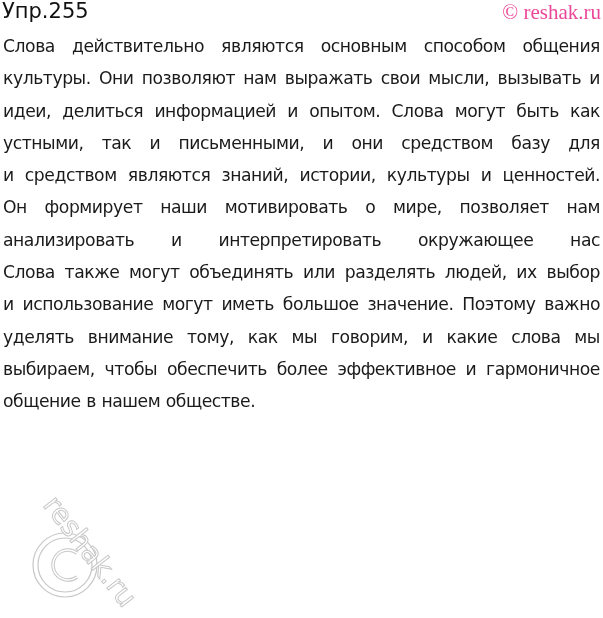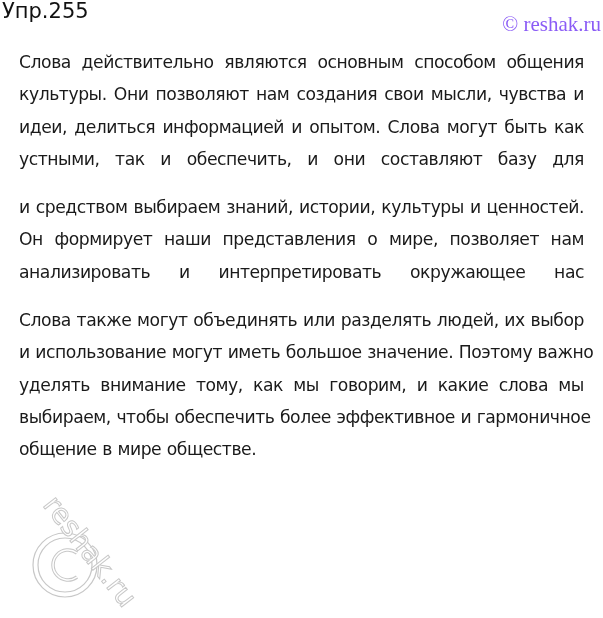--- a/index.html
+++ b/index.html
@@ -27,37 +27,37 @@
       top: -1px;
       font-family: "DejaVu Sans", sans-serif;
       font-weight: normal;
       font-size: 21px;
       letter-spacing: 0px;
       color: #111;
     }
     .site-credit {
       position: absolute;
       right: 2px;
-      top: 12px;
+      top: 0px;
       font-family: "Liberation Serif", serif;
       font-size: 21px;
-      color: #8b5cf6;
+      color: #ec4899;
     }
     .content {
       position: absolute;
       left: 3px;
       top: 30px;
       width: 597px;
       font-family: "DejaVu Sans", sans-serif;
       font-size: 17.2px;
       line-height: 32.3px;
       color: #1a1a1a;
     }
     .para {
-      margin: 16px;
+      margin: 0;
       text-align: justify;
       text-align-last: left;
       letter-spacing: -0.45px;
       word-spacing: 0.5px;
     }
     .line {
       display: block;
       text-align: justify;
       text-align-last: justify;
       white-space: nowrap;
@@ -80,35 +80,35 @@
 <body>
 
 <div class="header">
   <span class="ex-title">Упр.255</span>
   <span class="site-credit">© reshak.ru</span>
 </div>
 
 <div class="content">
   <p class="para">
     <span class="line">Слова действительно являются основным способом общения</span>
-    <span class="line">культуры. Они позволяют нам создания свои мысли, чувства и</span>
+    <span class="line">культуры. Они позволяют нам выражать свои мысли, вызывать и</span>
     <span class="line">идеи, делиться информацией и опытом. Слова могут быть как</span>
-    <span class="line">устными, так и обеспечить, и они составляют базу для</span>
+    <span class="line">устными, так и письменными, и они средством базу для</span>
   </p>
   <p class="para">
-    <span class="line">и средством выбираем знаний, истории, культуры и ценностей.</span>
-    <span class="line">Он формирует наши представления о мире, позволяет нам</span>
+    <span class="line">и средством являются знаний, истории, культуры и ценностей.</span>
+    <span class="line">Он формирует наши мотивировать о мире, позволяет нам</span>
     <span class="line">анализировать и интерпретировать окружающее нас</span>
   </p>
   <p class="para">
     <span class="line">Слова также могут объединять или разделять людей, их выбор</span>
     <span class="line">и использование могут иметь большое значение. Поэтому важно</span>
     <span class="line">уделять внимание тому, как мы говорим, и какие слова мы</span>
     <span class="line">выбираем, чтобы обеспечить более эффективное и гармоничное</span>
-    <span class="line last">общение в мире обществе.</span>
+    <span class="line last">общение в нашем обществе.</span>
   </p>
 </div>
 
 <svg class="watermark" viewBox="0 0 170 180" xmlns="http://www.w3.org/2000/svg">
   <g fill="none" stroke="#9a9a9a" stroke-width="1.2">
     <circle cx="45" cy="125" r="32"></circle>
     <circle cx="45" cy="125" r="27"></circle>
     <path d="M57 113 A15 15 0 1 0 57 137" stroke-width="3.5"></path>
     <path d="M57 113 A15 15 0 1 0 57 137" stroke="#ffffff" stroke-width="1.5"></path>
   </g>

